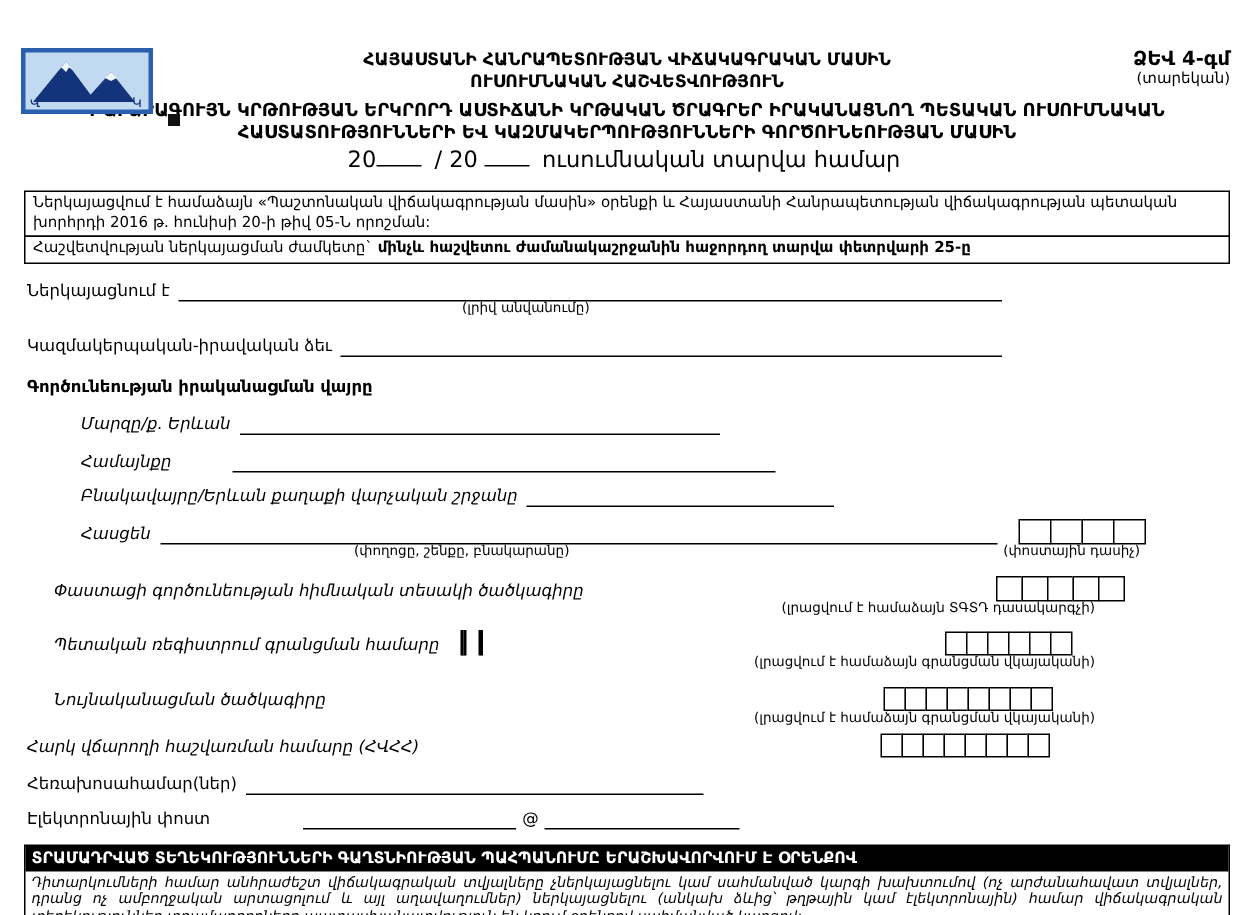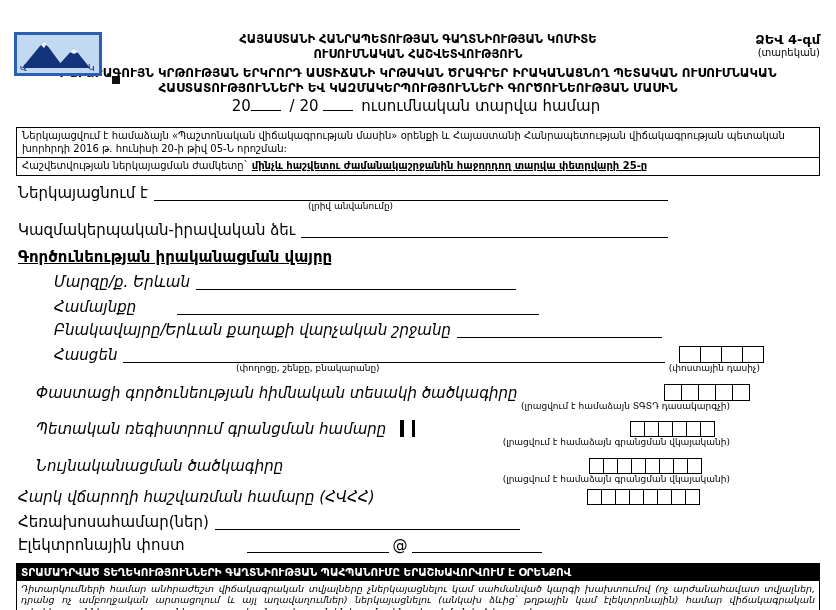--- a/index.html
+++ b/index.html
@@ -26,23 +26,23 @@
   .h-title2 { font-size:12px; font-weight:bold; line-height:15px; }
   .year-line { margin-top:3px; font-size:15px; line-height:14px; }
   .blank { display:inline-block; width:30px; border-bottom:1px solid #000; height:11px; }
   .year-line .sep { margin:0 4px; }
   
   .info-box { border:1px solid #000; margin-top:14px; padding:2px 5px; font-size:10px; line-height:12.5px; }
   .deadline-box { border:1px solid #000; margin-top:-1px; padding:2px 5px; font-size:10px; line-height:12.5px; }
   
   .form-body { padding:0 2px; }
   .frow { display:flex; align-items:flex-end; }
-  .lbl { font-size:15px; white-space:nowrap; line-height:15px; }
+  .lbl { font-size:11px; white-space:nowrap; line-height:15px; }
   .it { font-style:italic; }
-  .b { font-weight:bold;text-decoration:underline; }
+  .b { font-weight:bold; }
   .fill { border-bottom:1px solid #000; height:13px; flex:1 1 auto; margin-left:6px; }
   .fill.fixed { flex:0 0 auto; }
   .hint { font-size:9px; line-height:11px; }
   .cells { display:inline-flex; }
   .cell { display:inline-block; height:17px; border:1px solid #000; margin-left:-1px; background:#fff; }
   .cells .cell:first-child { margin-left:0; }
   .cells-lg .cell { width:22px; }
   .cells-md .cell { width:18px; }
   .cells-sm .cell { width:15px; height:16px; }
   .spacer { flex:1 1 auto; }
@@ -69,21 +69,21 @@
         <text x="74" y="39" font-size="9" fill="#13337a" font-family="DejaVu Sans, sans-serif">Կ</text>
       </svg>
     </div>
     <div class="logo-dot"></div>
 
     <div class="form-code">
       <div class="code">ՁԵՎ 4-գմ</div>
       <div class="period">(տարեկան)</div>
     </div>
 
-    <div class="h-center h-committee">ՀԱՅԱՍՏԱՆԻ ՀԱՆՐԱՊԵՏՈՒԹՅԱՆ ԳԱՂՏՆԻՈՒԹՅԱՆ ԿՈՄԻՏԵ</div>
+    <div class="h-center h-committee">ՀԱՅԱՍՏԱՆԻ ՀԱՆՐԱՊԵՏՈՒԹՅԱՆ ՎԻՃԱԿԱԳՐԱԿԱՆ ՄԱՍԻՆ</div>
     <div class="h-center h-report">ՈՒՍՈՒՄՆԱԿԱՆ ՀԱՇՎԵՏՎՈՒԹՅՈՒՆ</div>
     <div class="h-center h-title">ԲԱՐՁՐԱԳՈՒՅՆ ԿՐԹՈՒԹՅԱՆ ԵՐԿՐՈՐԴ ԱՍՏԻՃԱՆԻ ԿՐԹԱԿԱՆ ԾՐԱԳՐԵՐ ԻՐԱԿԱՆԱՑՆՈՂ ՊԵՏԱԿԱՆ ՈՒՍՈՒՄՆԱԿԱՆ</div>
     <div class="h-center h-title2">ՀԱՍՏԱՏՈՒԹՅՈՒՆՆԵՐԻ ԵՎ ԿԱԶՄԱԿԵՐՊՈՒԹՅՈՒՆՆԵՐԻ ԳՈՐԾՈՒՆԵՈՒԹՅԱՆ ՄԱՍԻՆ</div>
     <div class="h-center year-line">
       <span>20</span><span class="blank"></span>
       <span class="sep">/ 20</span><span class="blank"></span>
       <span class="sep">ուսումնական տարվա համար</span>
     </div>
   </div>
 

